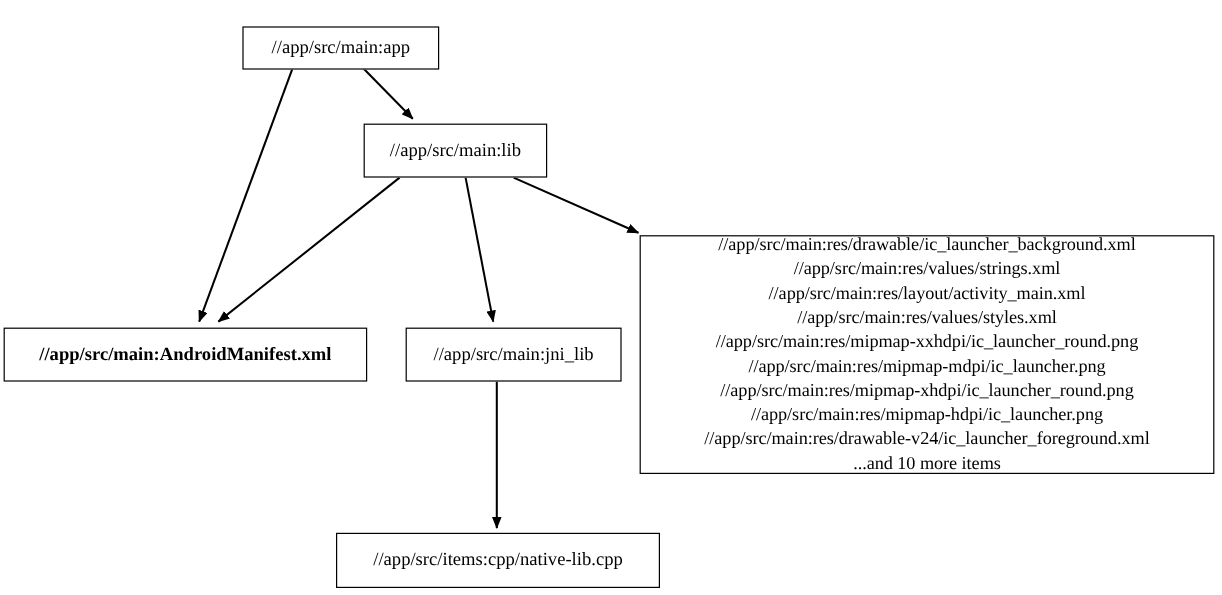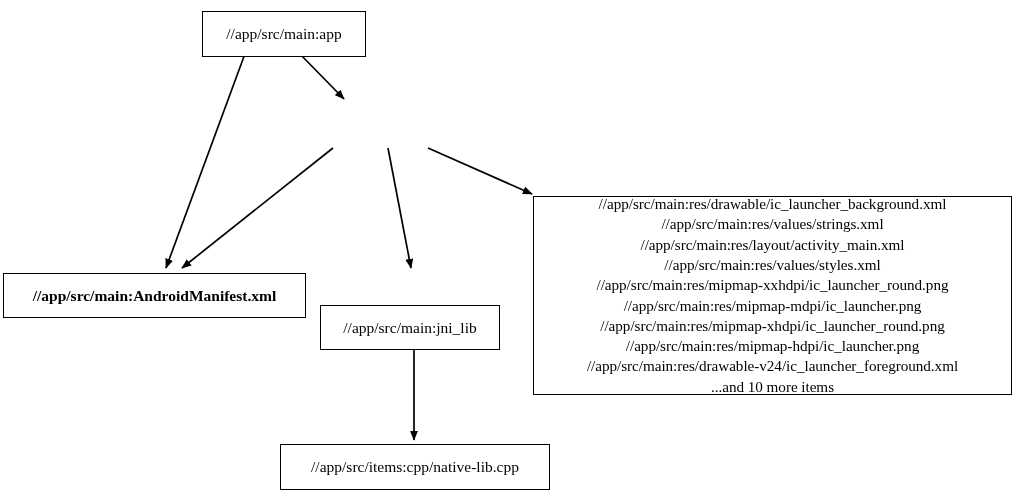--- a/index.html
+++ b/index.html
@@ -44,24 +44,24 @@
     display: block;
     padding: 0 6px;
   }
   .node-multiline {
     white-space: pre;
     line-height: 1.335;
     font-size: 15.2px;
     letter-spacing: -0.05px;
   }
   
-  #node-app        { left: 202px; top: 11px;   width: 164px; height: 46px; }
+  #node-app        { left: 202px; top: 22px;   width: 164px; height: 36px; }
   #node-lib        { left: 303px; top: 103px; width: 153px; height: 45px; }
   #node-manifest   { left: 3px;   top: 273px; width: 303px; height: 45px; font-weight: bold; }
-  #node-jni-lib    { left: 320px; top: 273px; width: 180px; height: 45px; margin-top: 32px; }
+  #node-jni-lib    { left: 338px; top: 273px; width: 180px; height: 45px; }
   #node-res-group  { left: 533px; top: 196px; width: 479px; height: 199px; }
   #node-native-lib { left: 280px; top: 444px; width: 270px; height: 46px; }
 </style>
 </head>
 <body>
 
 <div id="graph-canvas">
 
   <svg id="edge-layer" viewBox="0 0 1018 496" width="1018" height="496">
     <defs>
@@ -80,20 +80,23 @@
 
     <line x1="428" y1="148" x2="532" y2="194" stroke="#000000" stroke-width="1.7" marker-end="url(#arrowhead)"></line>
 
     <line x1="414" y1="318" x2="414" y2="440" stroke="#000000" stroke-width="1.7" marker-end="url(#arrowhead)"></line>
   </svg>
 
   <div class="node" id="node-app">
     <span class="node-label">//app/src/main:app</span>
   </div>
 
+  <div class="node" id="node-lib">
+    <span class="node-label">//app/src/main:lib</span>
+  </div>
 
   <div class="node" id="node-manifest">
     <span class="node-label">//app/src/main:AndroidManifest.xml</span>
   </div>
 
   <div class="node" id="node-jni-lib">
     <span class="node-label">//app/src/main:jni_lib</span>
   </div>
 
   <div class="node" id="node-native-lib">

